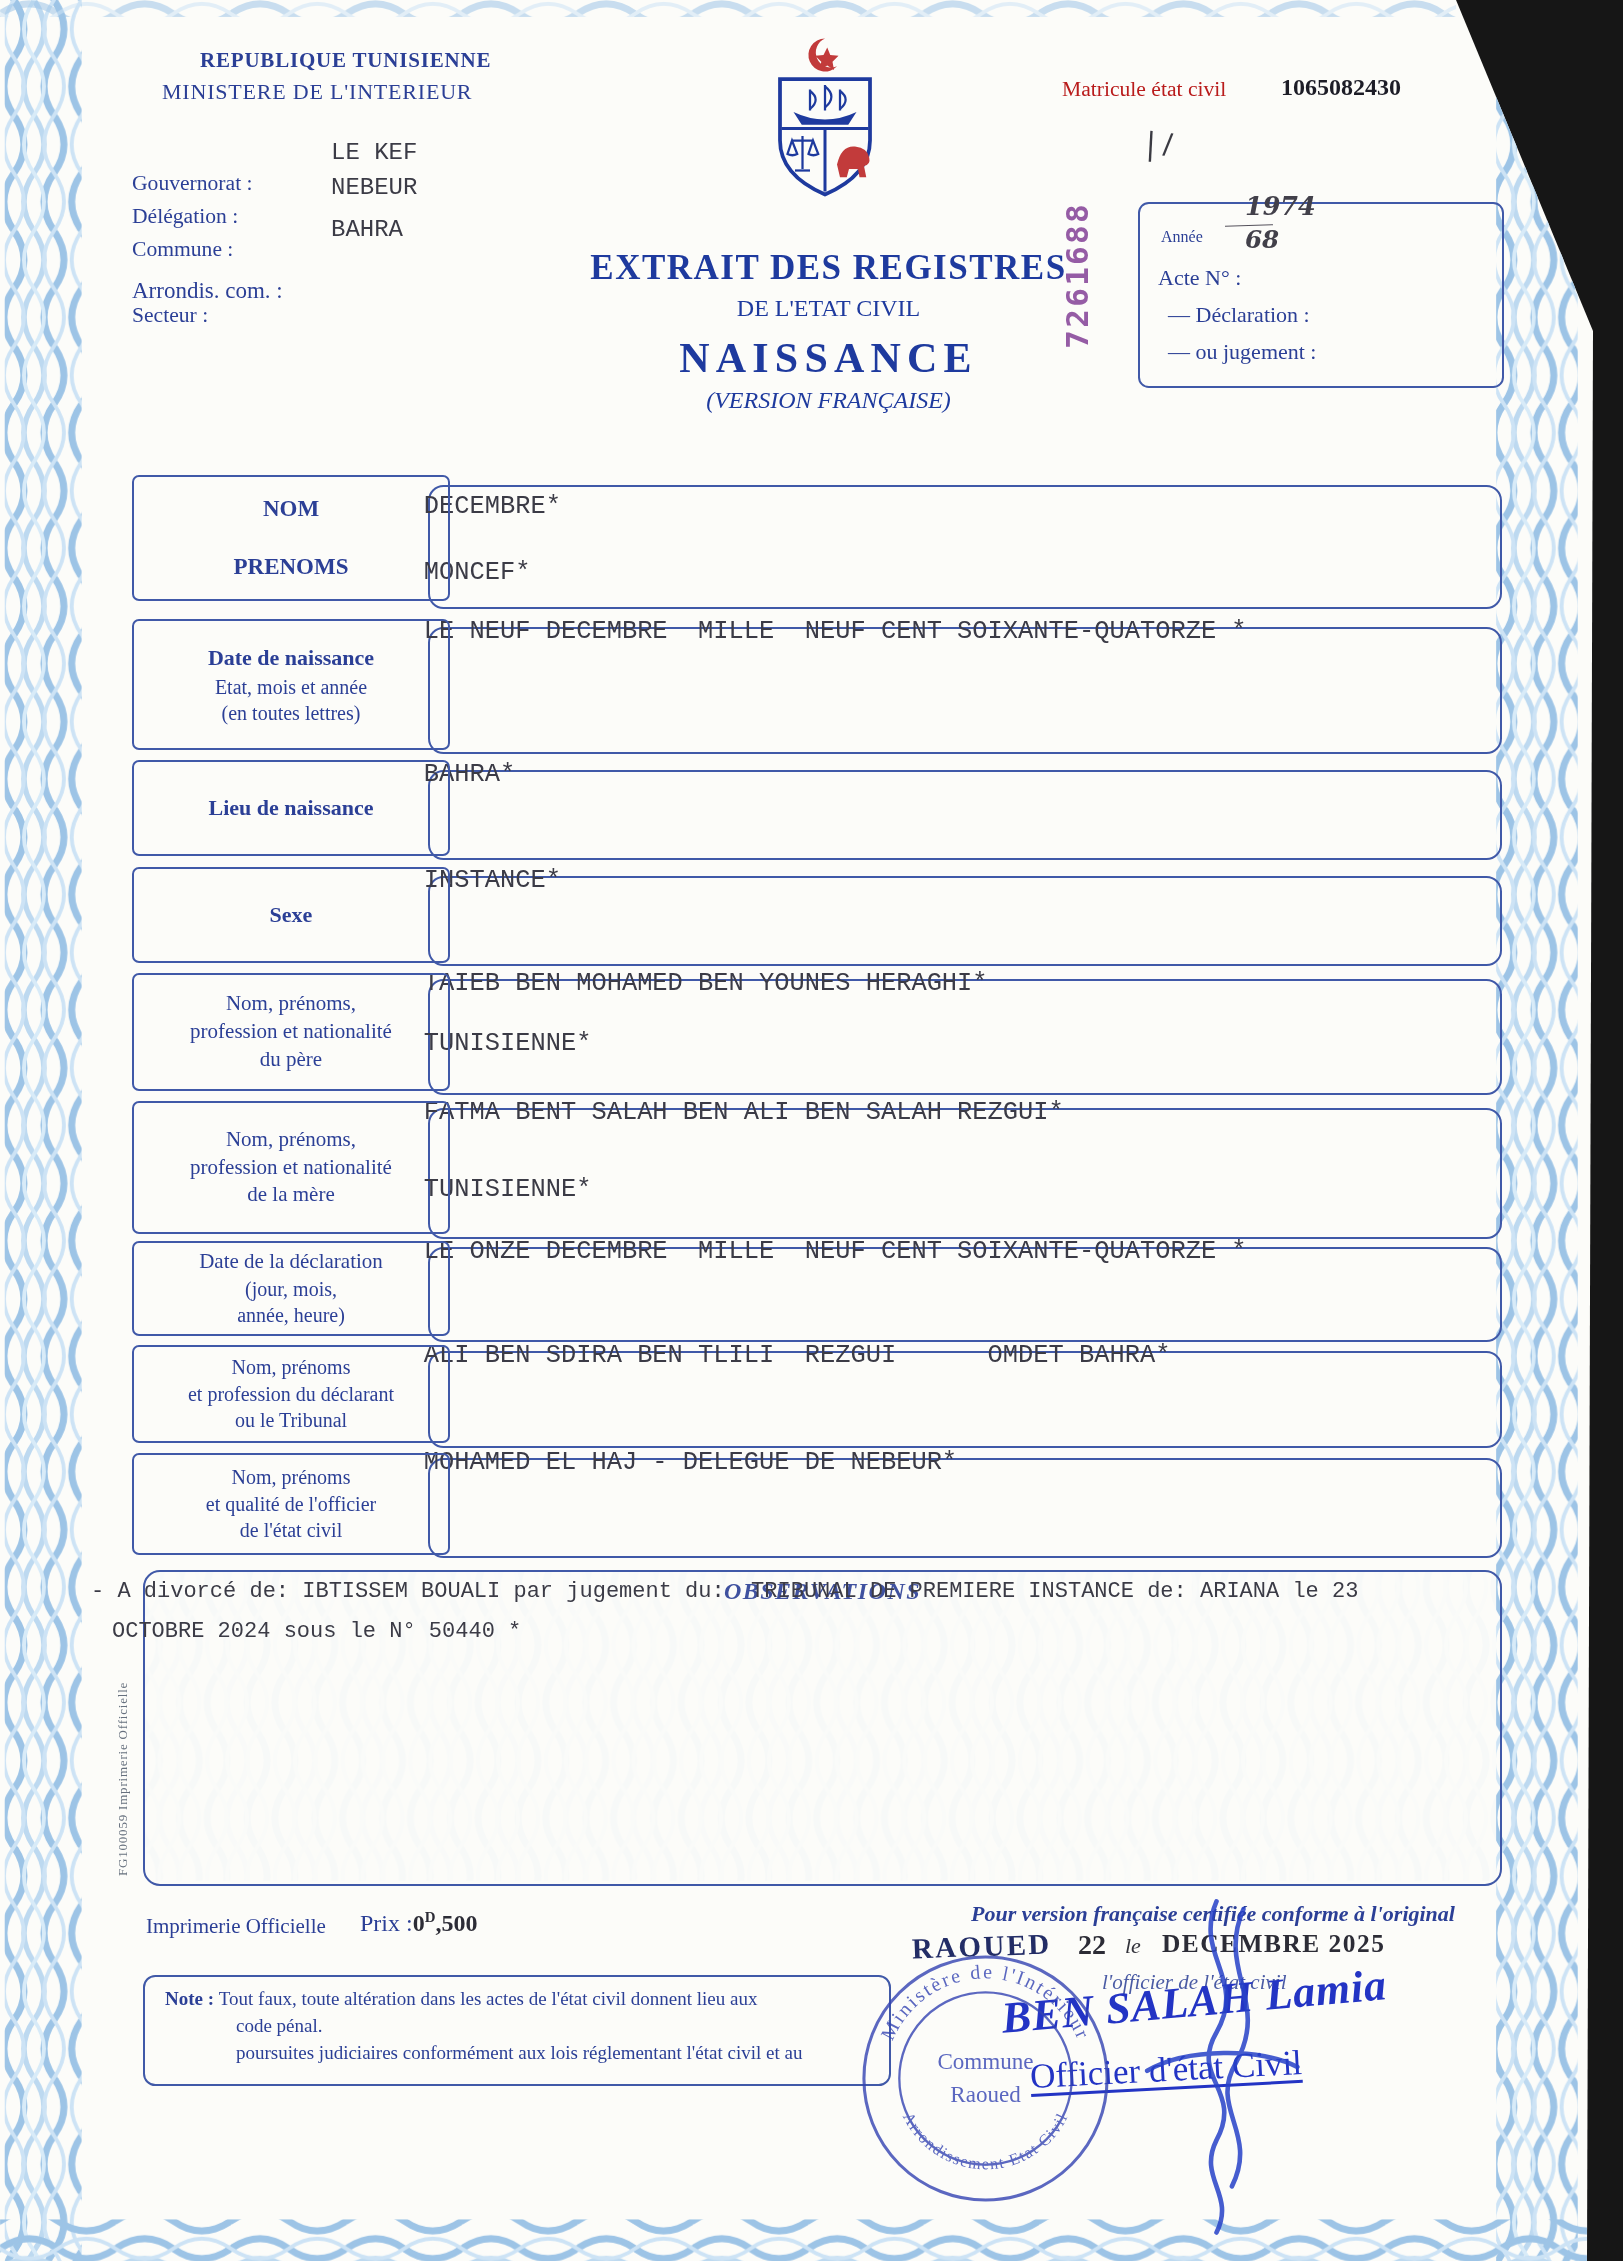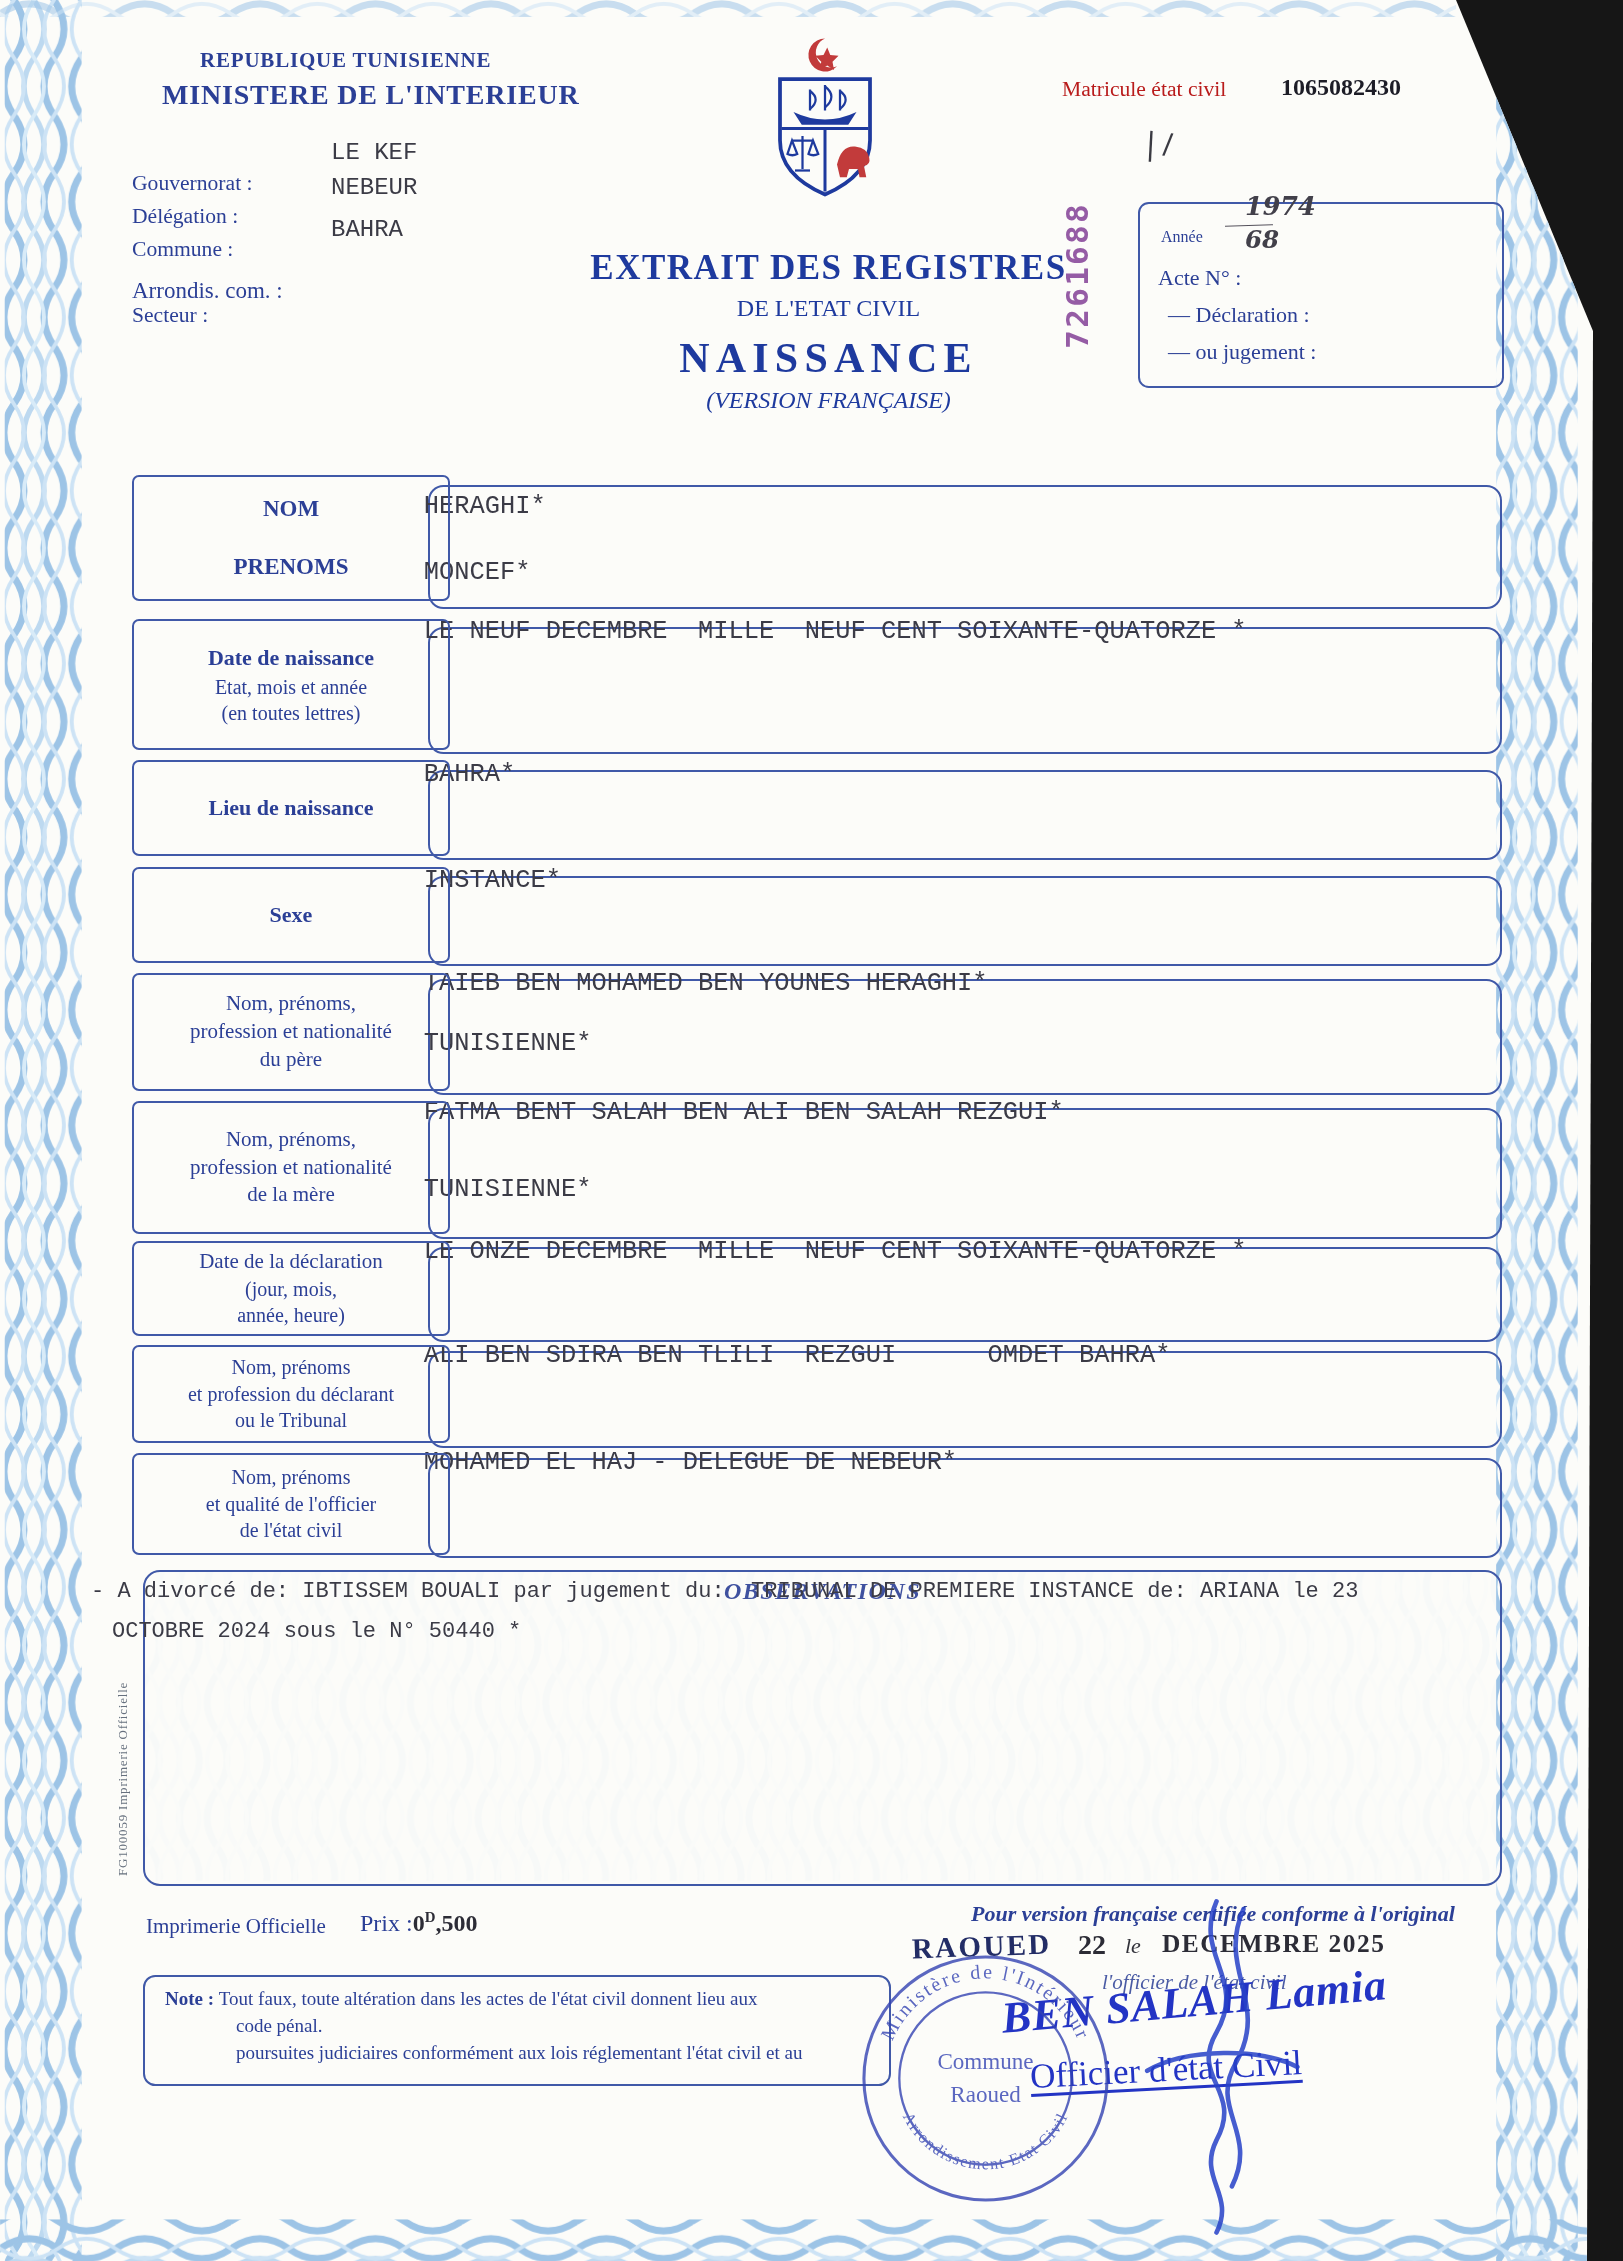--- a/index.html
+++ b/index.html
@@ -77,21 +77,21 @@
       </pattern>
     </defs>
     <rect x="6" y="0" width="100" height="2938" fill="url(#gwave)"></rect>
     <rect x="1944" y="0" width="106" height="2938" fill="url(#gwave)"></rect>
     <rect x="0" y="2884" width="2062" height="54" fill="url(#gwaveh)"></rect>
     <rect x="0" y="0" width="1892" height="22" fill="url(#gwaveh)" opacity="0.55"></rect>
     <rect x="188" y="2042" width="1756" height="402" fill="url(#gwave)" opacity="0.05"></rect>
   </svg>
 
   <div class="abs blue" style="left:200px;top:48px;font-weight:bold;font-size:21px;letter-spacing:0.8px">REPUBLIQUE TUNISIENNE</div>
-  <div class="abs blue" style="left:162px;top:79px;font-weight:bold;font-size:28px;letter-spacing:0.8px">MINISTERE DE L'INTERIEUR</div>
+  <div class="abs blue" style="left:162px;top:79px;font-weight:normal;font-size:22px;letter-spacing:0.8px">MINISTERE DE L'INTERIEUR</div>
 
   <div class="abs blue" style="left:132px;top:171px;font-size:21.6px">Gouvernorat :</div>
   <div class="abs blue" style="left:132px;top:204px;font-size:21.6px">Délégation :</div>
   <div class="abs blue" style="left:132px;top:237px;font-size:21.6px">Commune :</div>
   <div class="abs blue" style="left:132px;top:278px;font-size:23px">Arrondis. com. :</div>
   <div class="abs blue" style="left:132px;top:303px;font-size:21.6px">Secteur :</div>
 
   <div class="typed" style="left:331px;top:139px;font-size:24px">LE KEF</div>
   <div class="typed" style="left:331px;top:174px;font-size:24px">NEBEUR</div>
   <div class="typed" style="left:331px;top:216px;font-size:24px">BAHRA</div>
@@ -134,21 +134,21 @@
   <div class="abs hand" style="left:1245px;top:225px;font-size:24.6px;font-weight:bold;z-index:3">68</div>
   <div class="abs blue" style="left:1158px;top:265px;font-size:22px;z-index:2">Acte N° :</div>
   <div class="abs blue" style="left:1168px;top:302px;font-size:22px;z-index:2">— Déclaration :</div>
   <div class="abs blue" style="left:1168px;top:339px;font-size:22px;z-index:2">— ou jugement :</div>
 
   <div class="flabel gaplg" style="top:475px;height:122px">
     <div class="lb">NOM</div>
     <div class="lb">PRENOMS</div>
   </div>
   <div class="fvalue" style="top:485px;height:120px">
-    <div class="typed" style="top:4.6px">HERAGHI*</div>
+    <div class="typed" style="top:4.6px">DECEMBRE*</div>
     <div class="typed" style="top:71px">MONCEF*</div>
   </div>
 
   <div class="flabel" style="top:619px;height:127px">
     <div class="lb" style="font-size:22px">Date de naissance</div>
     <div class="lr">Etat, mois et année</div>
     <div class="lr">(en toutes lettres)</div>
   </div>
   <div class="fvalue" style="top:627px;height:123px">
     <div class="typed" style="top:-12.3px">LE NEUF DECEMBRE  MILLE  NEUF CENT SOIXANTE-QUATORZE *</div>

